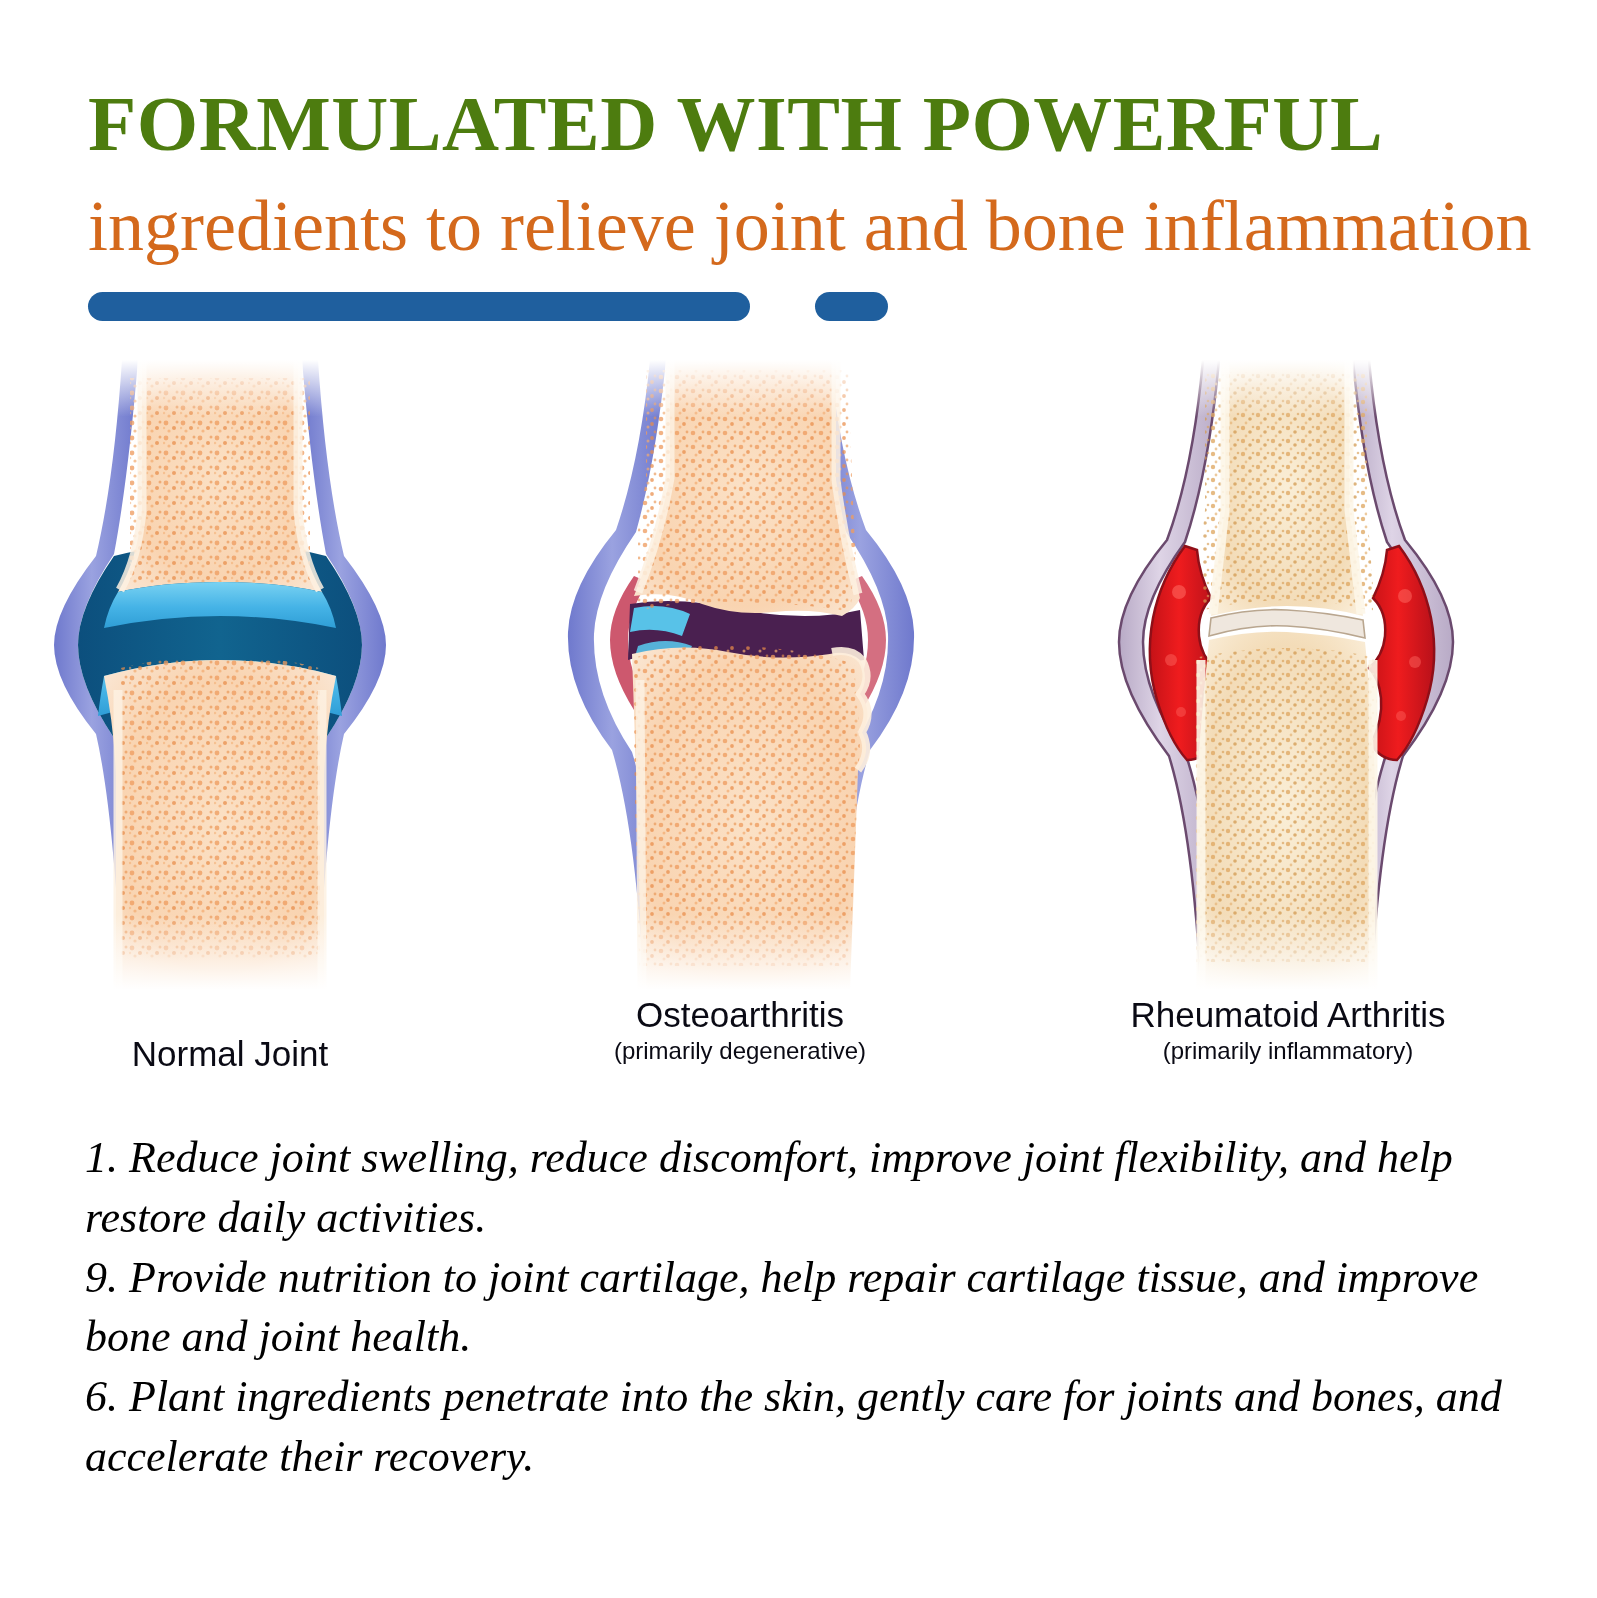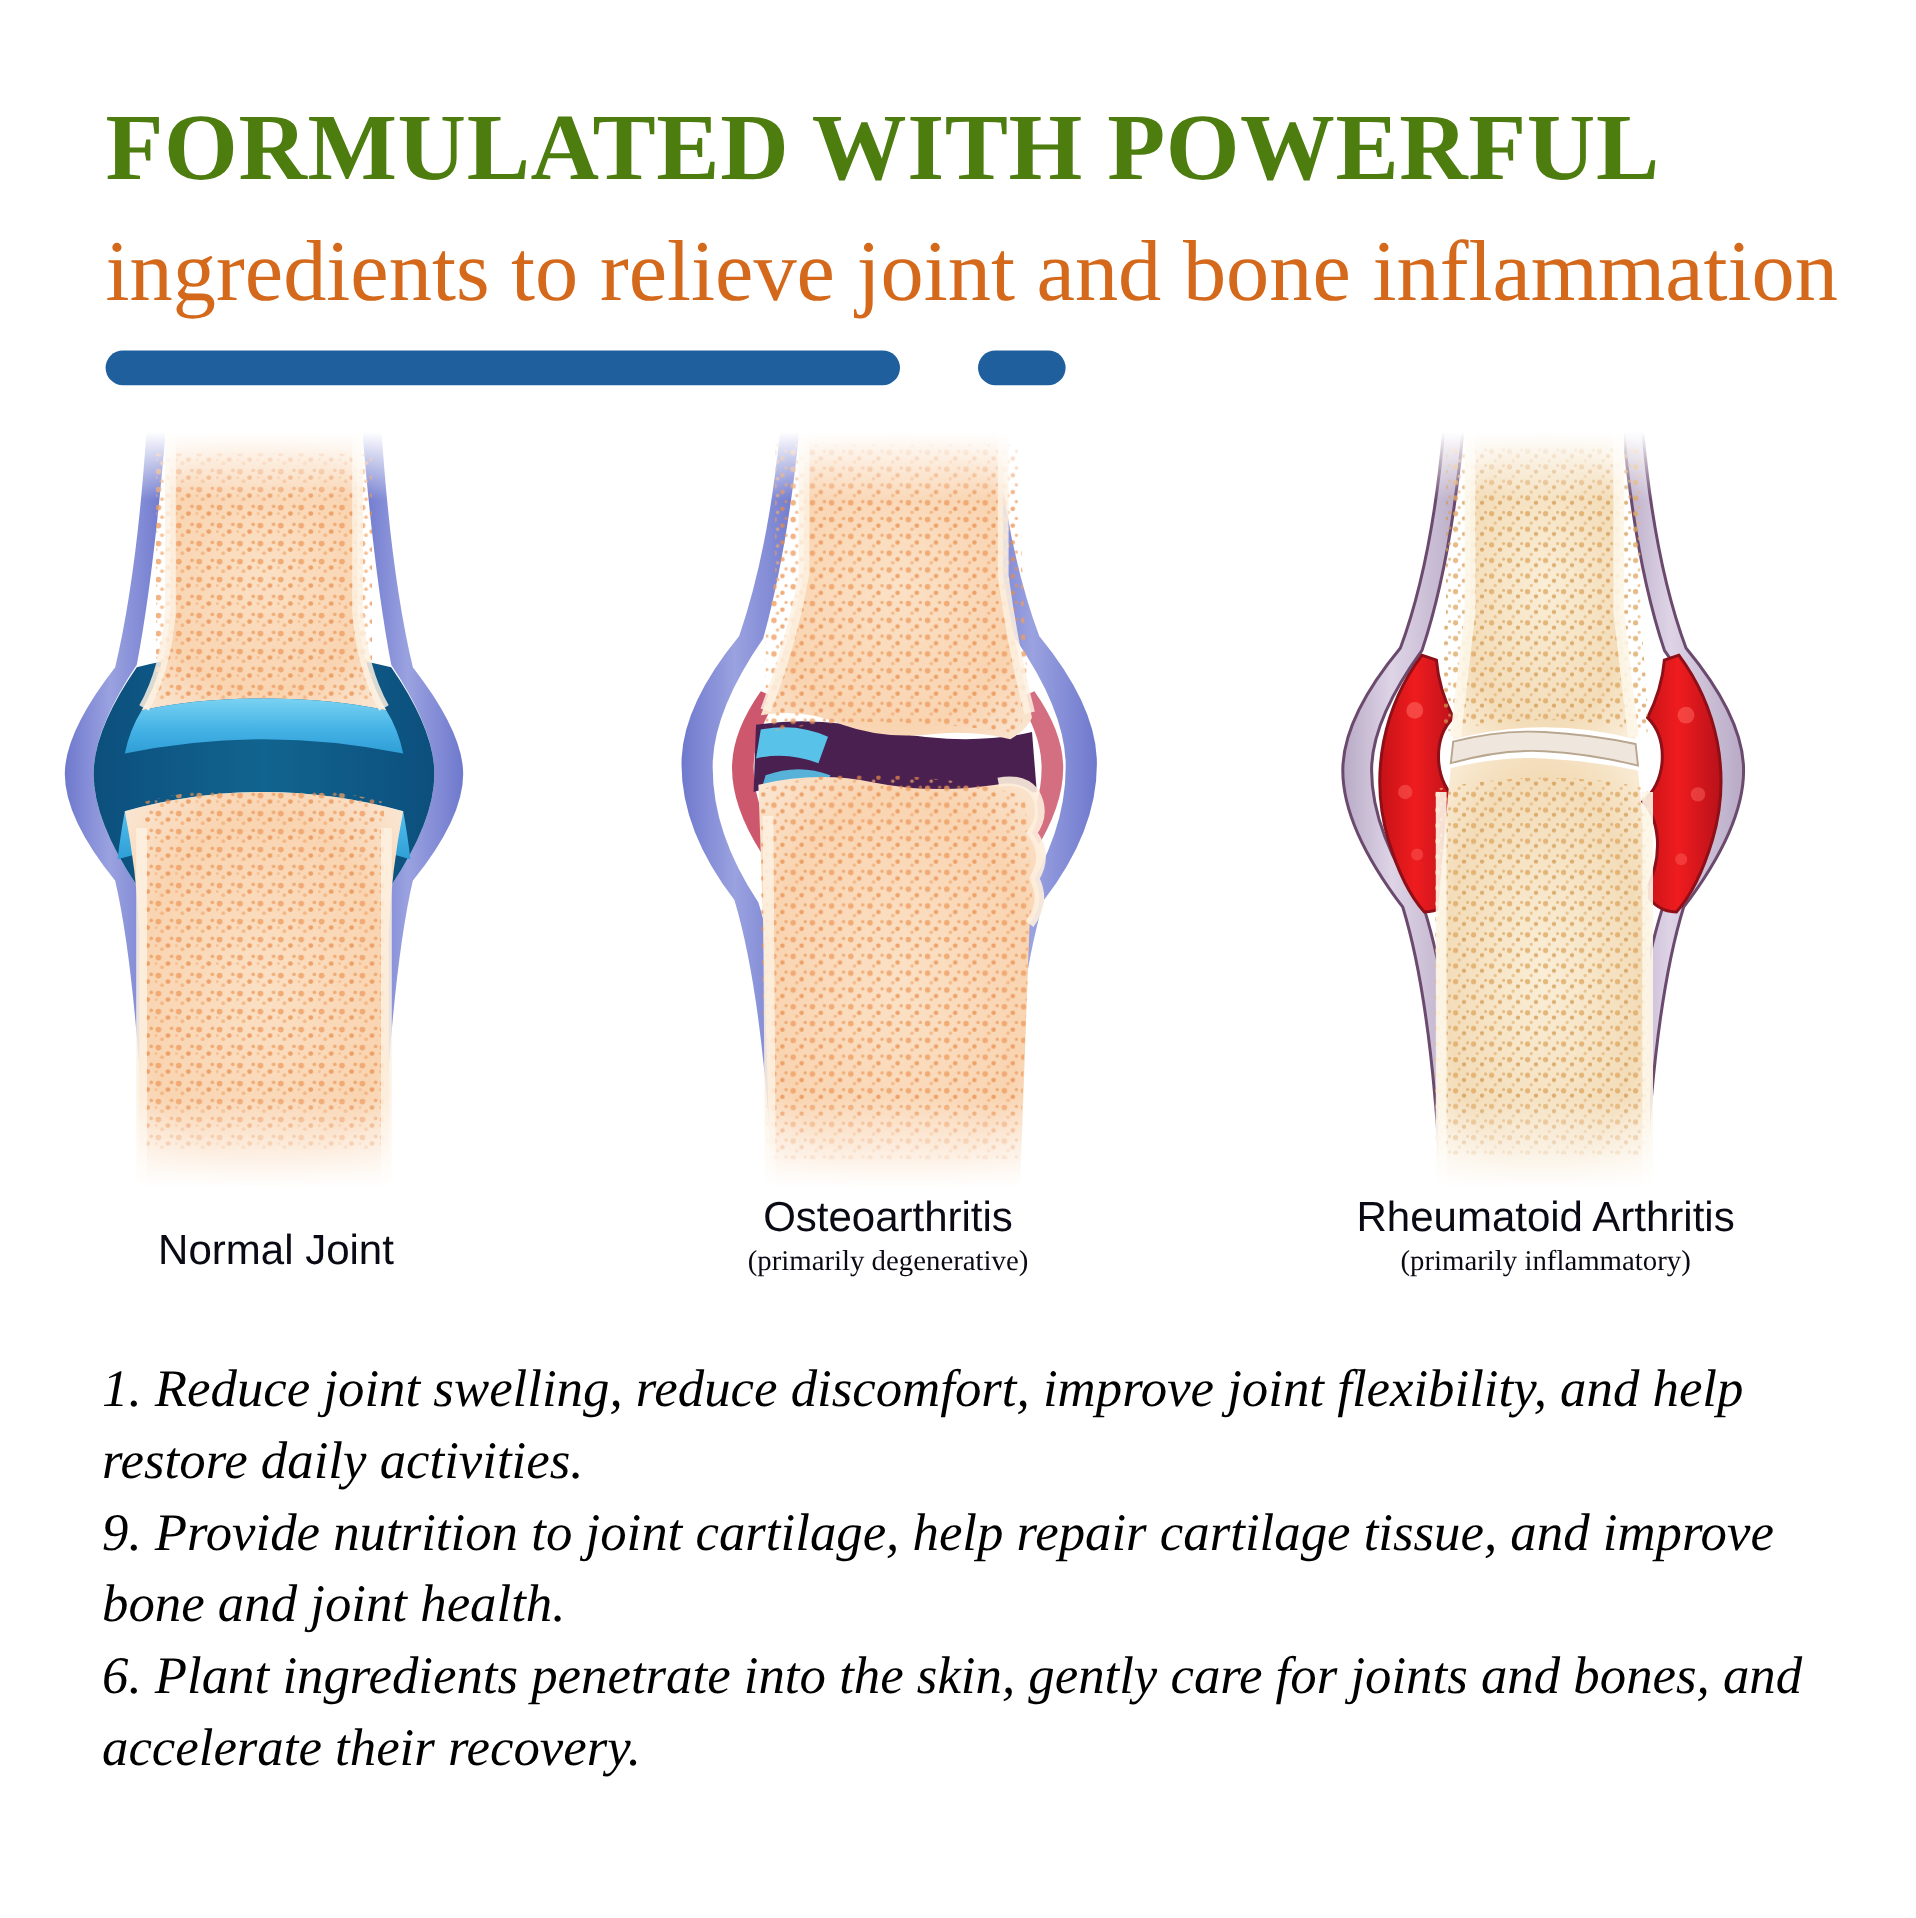--- a/index.html
+++ b/index.html
@@ -43,25 +43,25 @@
   .caption{ position:absolute; top:0; width:430px; text-align:center; }
   .cap-1{ left:15px; }
   .cap-2{ left:525px; }
   .cap-3{ left:1073px; }
   .cap-title{
     font-family:"Liberation Sans", sans-serif;
     font-size:35px; font-weight:400; color:#0a0a14;
     line-height:1.15; white-space:nowrap;
   }
   .cap-sub{
-    font-family:Liberation Serif, serif;
+    font-family:Liberation Sans, sans-serif;
     font-size:24px; font-weight:400; color:#0a0a14;
     line-height:1.2; margin-top:2px; white-space:nowrap;
   }
-  .cap-1 .cap-title{ margin-top:27px; }
+  .cap-1 .cap-title{ margin-top:39px; }
 
   
   .benefits{
     position:absolute; left:85px; top:1128px; width:1420px;
     font-family:"Liberation Serif", serif;
     font-style:italic; font-size:44px; line-height:1.36;
     color:#000000;
   }
   .benefit-line{ display:block; }
 </style>

